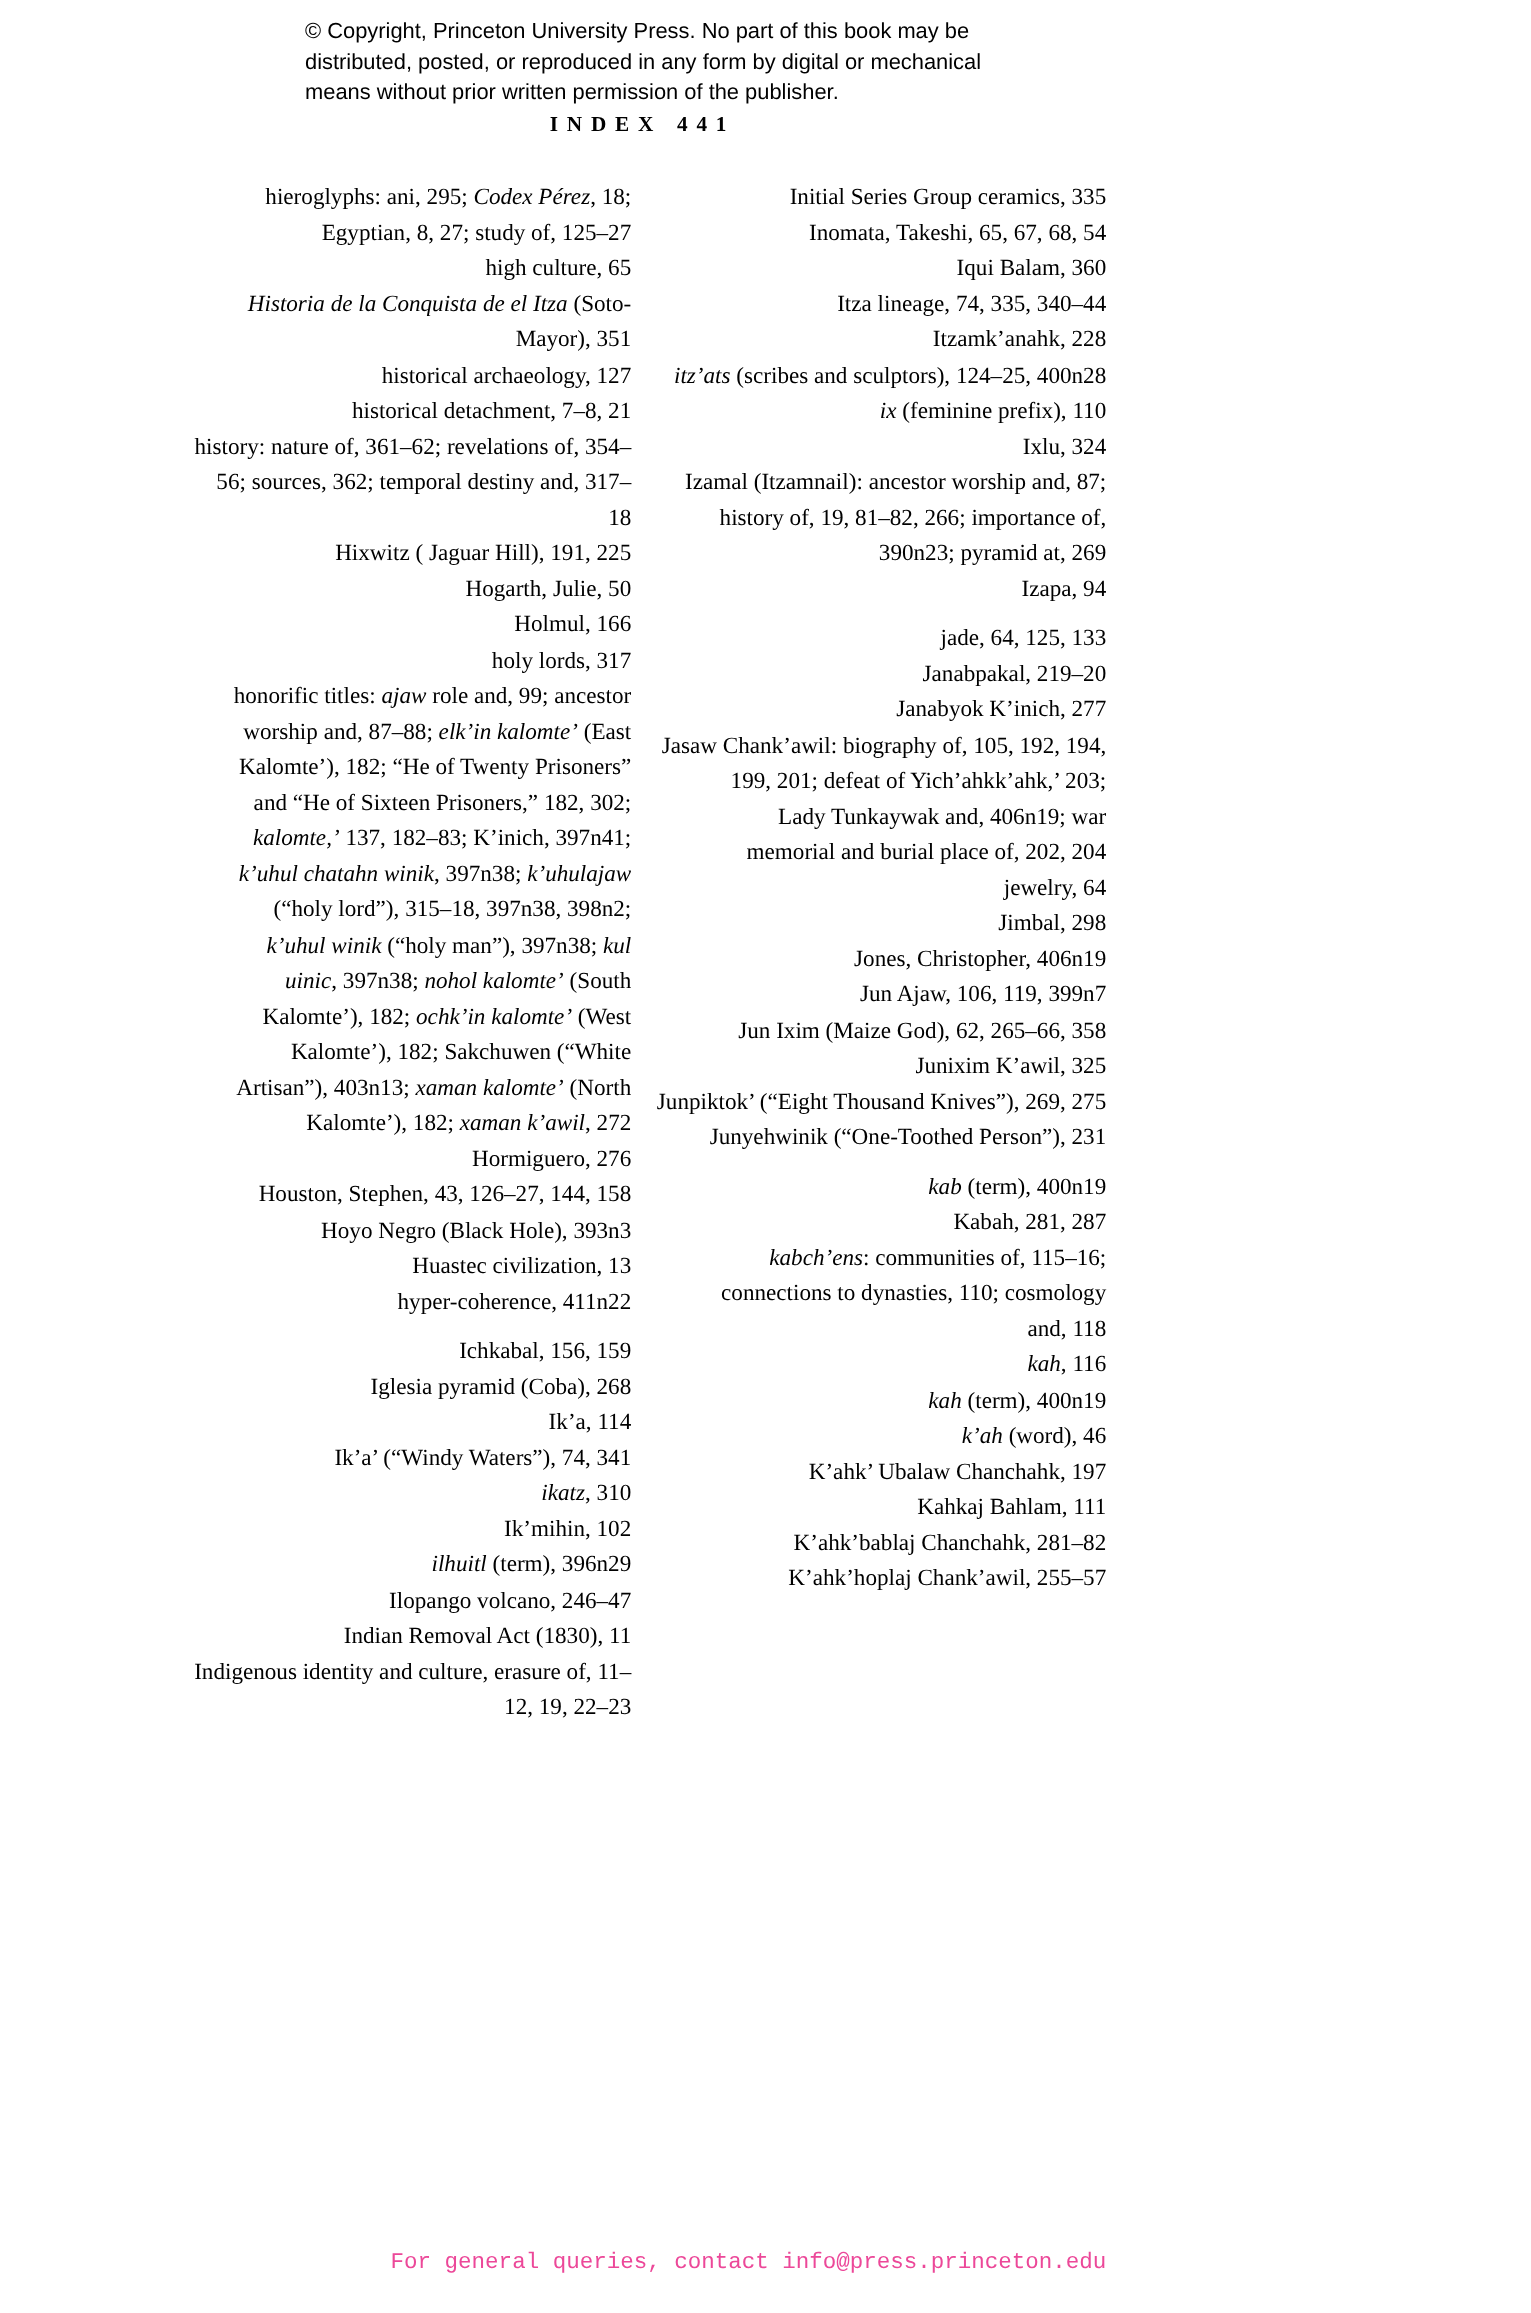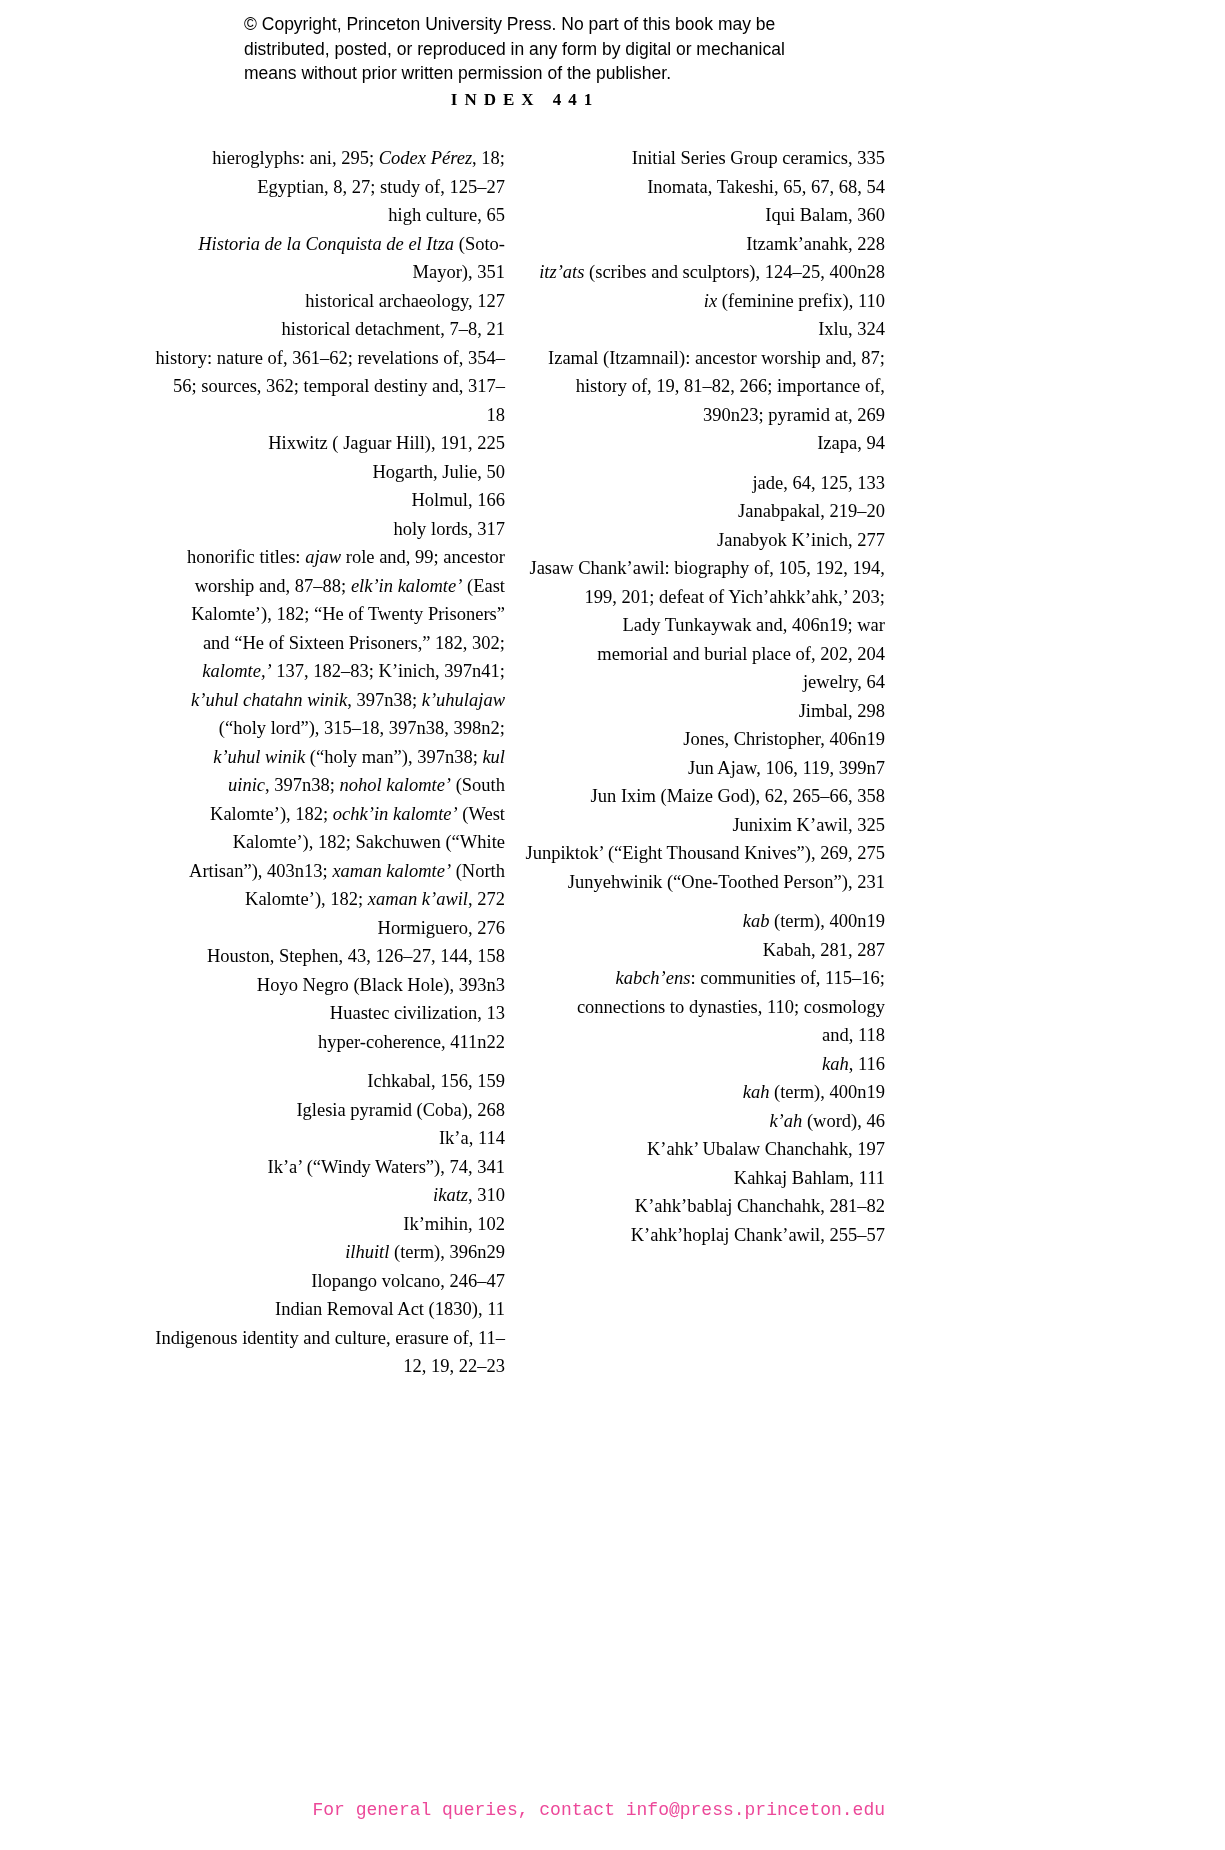--- a/index.html
+++ b/index.html
@@ -17,21 +17,21 @@
     top: 12px;
     width: 640px;
     font-family: "Liberation Sans", sans-serif;
     font-size: 17.5px;
     line-height: 24.5px;
     color: #000000;
     margin-left: 18px;
   }
   .index-header {
     position: absolute;
-    left: 154px;
+    left: 143px;
     top: 90px;
     width: 742px;
     text-align: center;
     font-family: "Liberation Serif", serif;
     font-size: 17px;
     font-weight: 700;
     letter-spacing: 7px;
     color: #000000;
   }
   .index-header .pagenum { margin-left: 12px; }
@@ -112,20 +112,21 @@
           <p class="entry"><span>Ilopango volcano, 246–47</span></p>
           <p class="entry"><span>Indian Removal Act (1830), 11</span></p>
           <p class="entry"><span>Indigenous identity and culture, erasure of, 11–12, 19, 22–23</span></p>
         </div>
       </div>
     <div class="col">
         <div class="group">
           <p class="entry"><span>Initial Series Group ceramics, 335</span></p>
           <p class="entry"><span>Inomata, Takeshi, 65, 67, 68, 54</span></p>
           <p class="entry"><span>Iqui Balam, 360</span></p>
+          <p class="entry"><span>Itza lineage, 74, 335, 340–44</span></p>
           <p class="entry"><span>Itzamk’anahk, 228</span></p>
           <p class="entry"><em>itz’ats</em><span> (scribes and sculptors), 124–25, 400n28</span></p>
           <p class="entry"><em>ix</em><span> (feminine prefix), 110</span></p>
           <p class="entry"><span>Ixlu, 324</span></p>
           <p class="entry"><span>Izamal (Itzamnail): ancestor worship and, 87; history of, 19, 81–82, 266; importance of, 390n23; pyramid at, 269</span></p>
           <p class="entry"><span>Izapa, 94</span></p>
         </div>
         <div class="group">
           <p class="entry"><span>jade, 64, 125, 133</span></p>
           <p class="entry"><span>Janabpakal, 219–20</span></p>

